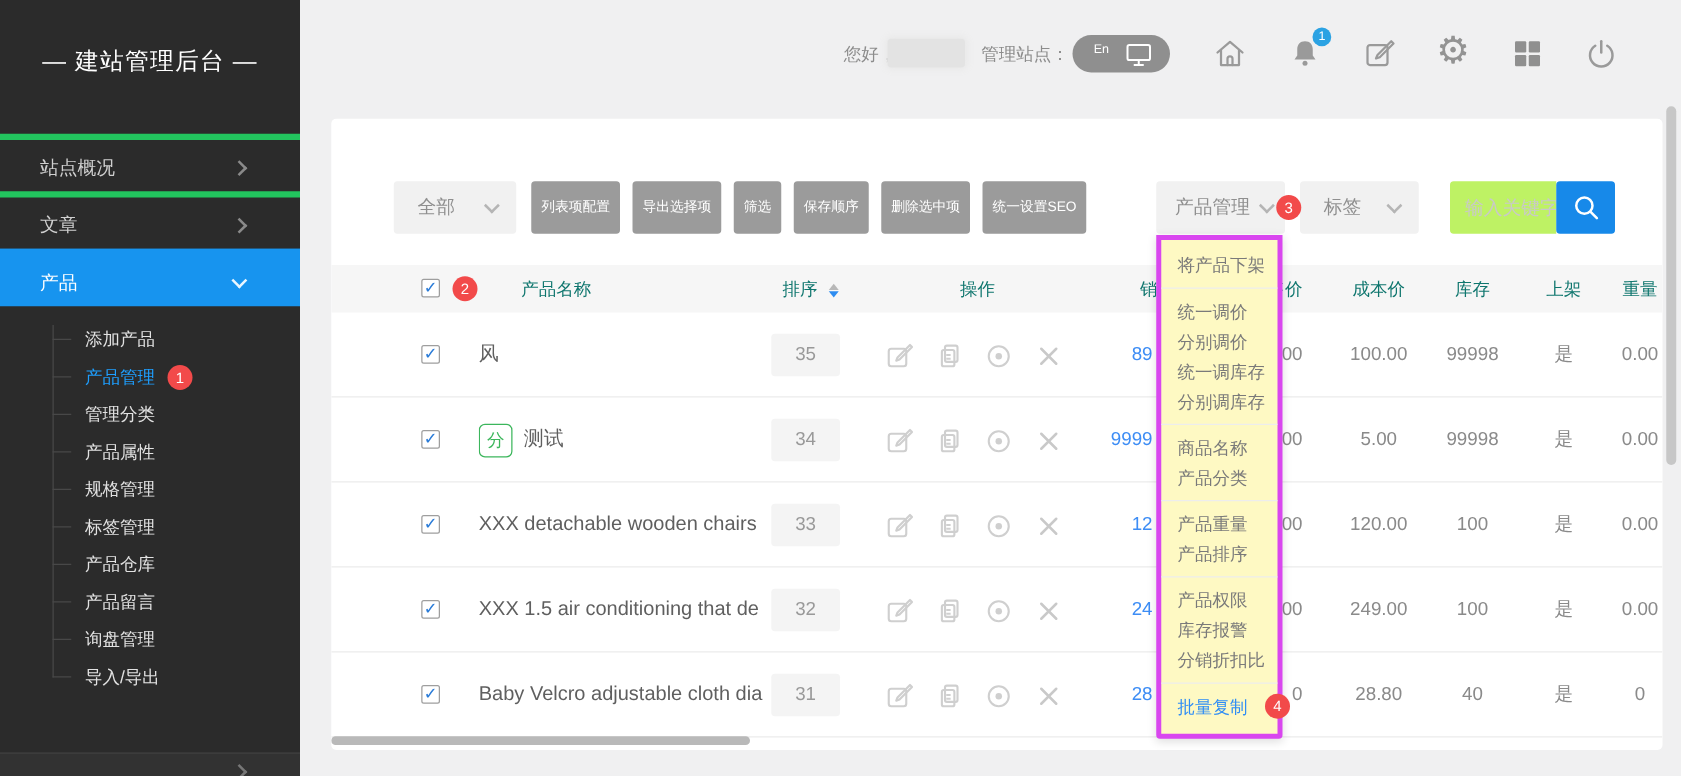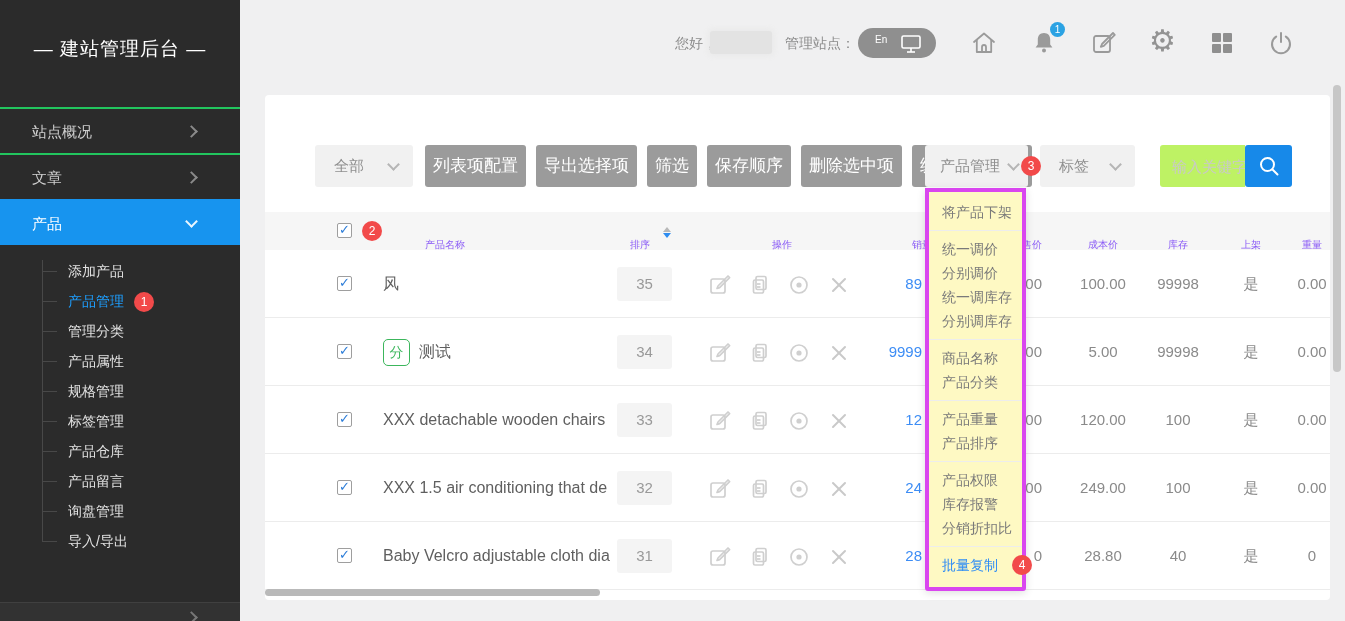--- a/index.html
+++ b/index.html
@@ -4,21 +4,21 @@
 <style>
   * { margin:0; padding:0; box-sizing:border-box; }
   html,body { width:1345px; height:621px; overflow:hidden; }
   body { position:relative; background:#f0f0f1; font-family:"Liberation Sans","DejaVu Sans",sans-serif; }
 
   
   .sidebar { position:absolute; left:0; top:0; width:240px; height:621px; background:#2b2b2b; z-index:3; }
   .sb-title { margin-top:36px; text-align:center; color:#fff; font-size:19px; letter-spacing:1px; }
   .nav { position:absolute; top:107px; left:0; width:240px; }
   .nav-item { position:relative; height:46px; line-height:46px; padding-left:32px;
-              color:#cfcfcf; font-size:15px; border-top:2px solid #22c55e; cursor:pointer; }
+              color:#cfcfcf; font-size:15px; border-top:5px solid #22c55e; cursor:pointer; }
   .nav-item.active { background:#1794ef; color:#fff; border-top-color:#1794ef; }
   .chev { position:absolute; width:9px; height:9px; border-right:2px solid #8a8a8a; border-bottom:2px solid #8a8a8a; }
   .chev.right { right:44px; top:18px; transform:rotate(-45deg); }
   .chev.down  { right:44px; top:16px; transform:rotate(45deg); border-color:#eaf6ff; }
   .submenu { position:absolute; top:256px; left:0; width:240px; }
   .submenu:before { content:""; position:absolute; left:42px; top:4px; bottom:14px; width:1px; background:#484848; }
   .sub-item { position:relative; height:30px; line-height:30px; padding-left:68px; color:#e2e2e2; font-size:14px; cursor:pointer; }
   .sub-item:before { content:""; position:absolute; left:42px; top:15px; width:15px; height:1px; background:#484848; }
   .sub-item.active { color:#1e9fff; }
   .sb-bottom { position:absolute; left:0; top:602px; width:240px; height:19px; border-top:1px solid #404040; background:#323232; }
@@ -46,30 +46,30 @@
   .card { position:absolute; left:265px; top:95px; width:1065px; height:505px; background:#fff; border-radius:4px; overflow:hidden; z-index:1; }
 
   
   .toolbar { position:absolute; left:0; top:50px; width:1065px; height:42px; }
   .select { position:absolute; height:42px; background:#f1f1f1; border-radius:3px; color:#8f8f8f; font-size:15px; line-height:42px; cursor:pointer; }
   .select .chev { border-color:#b5b5b5; right:15px; top:15px; transform:rotate(45deg); }
   #filter-all { left:50px; width:98px; padding-left:19px; }
   #bulk-ops  { left:660px; width:103px; padding-left:15px; }
   #tag-filter{ left:775px; width:95px;  padding-left:19px; }
   .btn-row { position:absolute; left:160px; top:0; display:flex; gap:10px; }
-  .gbtn { height:42px; line-height:42px; padding:0 8px; background:#9b9b9b; color:#fff; font-size:17px; border-radius:3px; white-space:nowrap; cursor:pointer; }
+  .gbtn { height:42px; line-height:42px; padding:0 8px; background:#9b9b9b; color:#fff; font-size:11px; border-radius:3px; white-space:nowrap; cursor:pointer; }
   #badge-bulk { position:absolute; left:756px; top:11px; z-index:30; }
   .searchwrap { position:absolute; left:895px; top:0; }
   .searchwrap input { width:85px; height:42px; border:0; background:#bef264; border-radius:3px 0 0 3px; padding-left:12px; font-size:15px; color:#777; outline:none; }
   .searchwrap input::placeholder { color:#c9c9c9; }
   .search-btn { position:absolute; left:85px; top:0; width:47px; height:42px; background:#1789e9; border-radius:3px; border:0; cursor:pointer; }
 
   
   .thead { position:absolute; left:0; top:117px; width:1065px; height:38px; background:#f6f6f6; }
-  .th { position:absolute; top:14px; height:38px; line-height:38px; color:#8b5cf6; font-size:10px; text-align:center; }
+  .th { position:absolute; top:0; height:38px; line-height:38px; color:#0f766e; font-size:14px; text-align:center; }
   .cb { position:absolute; width:15px; height:15px; background:#fff; border:1px solid #9e9e9e; border-radius:2px; cursor:pointer; }
   .cb:after { content:"✓"; position:absolute; left:1px; top:-2px; color:#2b7cd8; font-size:13px; font-weight:bold; }
   .sort-arrows { position:absolute; left:44px; top:14px; }
   .arr { width:0; height:0; border-left:4px solid transparent; border-right:4px solid transparent; margin:1px 0; }
   .arr.up { border-bottom:5px solid #b8b8b8; }
   .arr.dn { border-top:5px solid #2d8cf0; }
 
   #rows { position:absolute; left:0; top:155px; width:1065px; }
   .trow { position:relative; width:1065px; height:68px; border-bottom:1px solid #ececec; }
   .trow .cb { left:72px; top:26px; }

